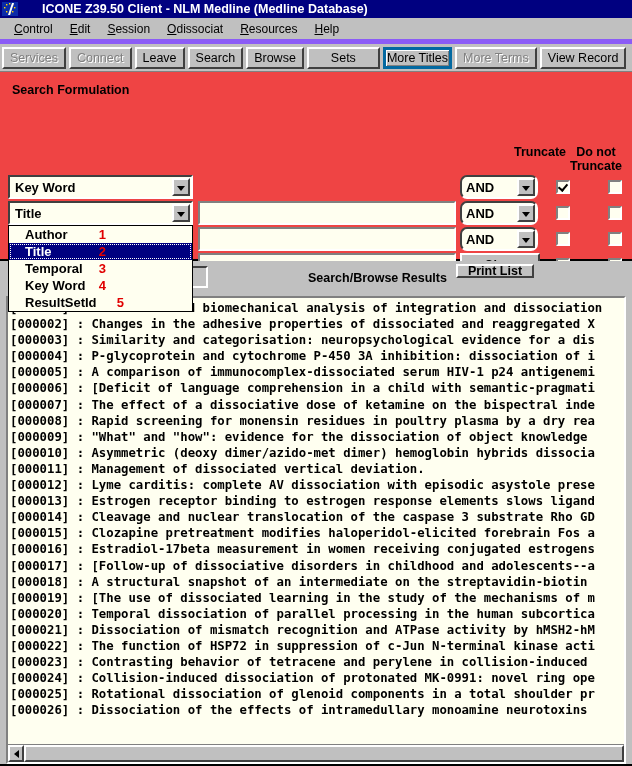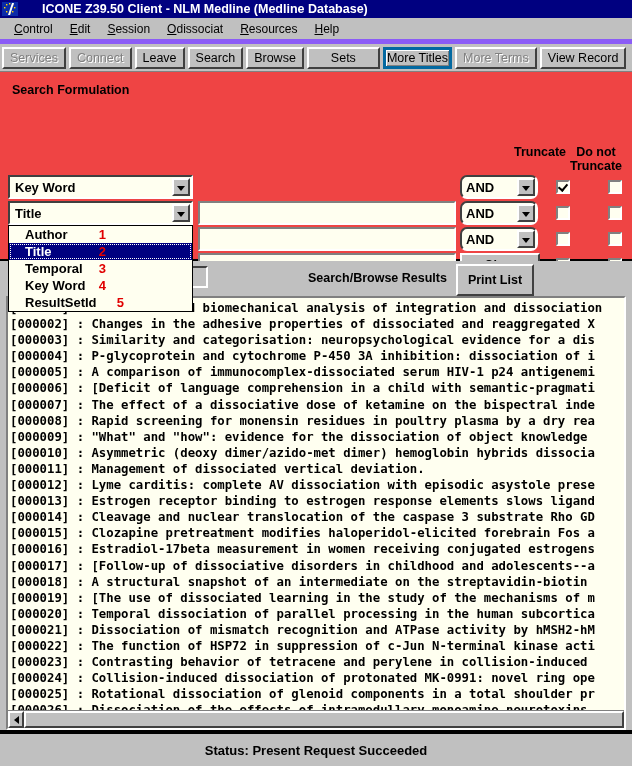--- a/index.html
+++ b/index.html
@@ -315,21 +315,21 @@
   .results-label {
     position: absolute;
     left: 280px; top: 10px;
     font-size: 12.5px;
     font-weight: bold;
     margin-left: 28px;
   }
   .printbtn {
     position: absolute;
     left: 456px; top: 3px;
-    width: 78px; height: 32px;
+    width: 78px; height: 14px;
     background: #c0c0c0;
     border-top: 2px solid #ffffff;
     border-left: 2px solid #ffffff;
     border-right: 2px solid #404040;
     border-bottom: 2px solid #404040;
     box-sizing: border-box;
     display: flex; align-items: center; justify-content: center;
     font-size: 12.5px;
     font-weight: bold;
   }
@@ -578,17 +578,14 @@
     <div class="hscroll">
       <div class="sb-btn left"></div>
       <div class="sb-track">
         <div class="sb-thumb"></div>
       </div>
     </div>
   </div>
 
   <div class="sep-line"></div>
 
-  <div class="statusbar">
-    <span class="status-text">Status:  Present Request Succeeded</span>
-  </div>
 
 </div>
 
 </body></html>

